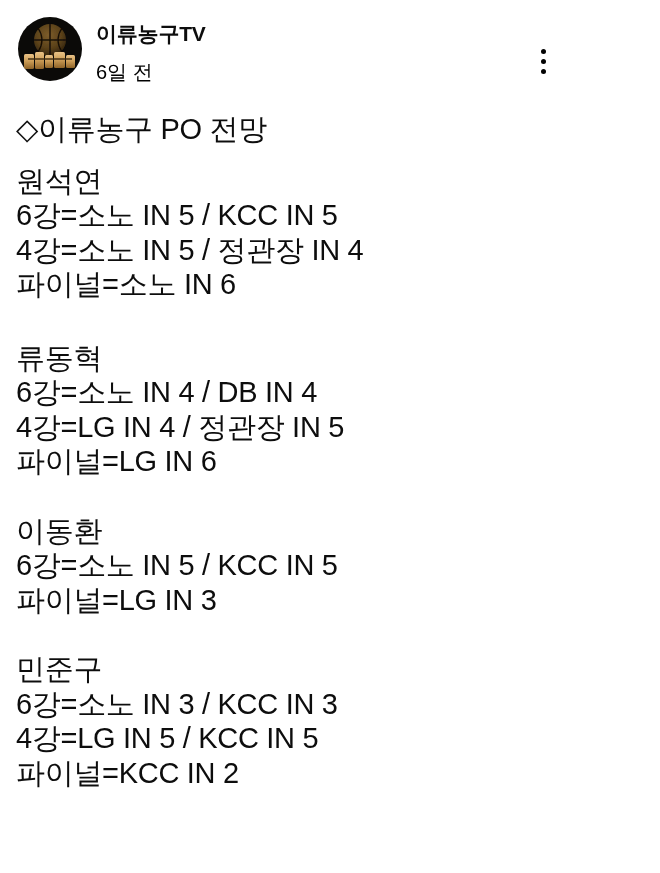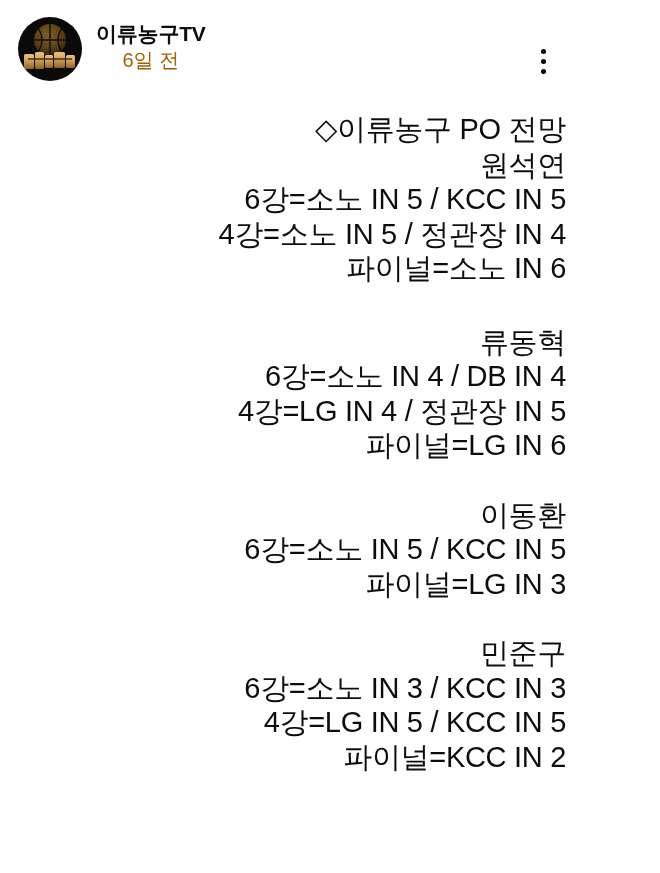--- a/index.html
+++ b/index.html
@@ -35,24 +35,23 @@
   }
   .channel-name {
     font-size: 21px;
     font-weight: 700;
     color: #0d0d0d;
     line-height: 25px;
     letter-spacing: -0.2px;
   }
   .timestamp {
     font-size: 20px;
-    color: #a16207;
+    color: #000000;
     line-height: 24px;
-    margin-top: 2px;
-    text-align: center;
+    margin-top: 14px;
   }
   .kebab {
     position: absolute;
     right: 26px;
     top: 45px;
     width: 6px;
     display: flex;
     flex-direction: column;
     align-items: center;
     gap: 5px;
@@ -73,21 +72,21 @@
     top: 112px;
     right: 10px;
     font-size: 29px;
     line-height: 34.5px;
     color: #0d0d0d;
     letter-spacing: -0.3px;
     white-space: nowrap;
   }
   .section { margin-top: 35px; }
   .section.gap-large { margin-top: 39px; }
-  .line { min-height: 34.5px; text-align: right; }
+  .line { min-height: 34.5px; }
 </style>
 </head>
 <body>
 
 <div class="page">
 
   <div class="avatar">
     <svg width="64" height="64" viewBox="0 0 64 64">
       <defs>
         <radialGradient id="ballGrad" cx="45%" cy="35%" r="75%">
@@ -131,21 +130,21 @@
 
   <div class="kebab">
     <span class="dot"></span>
     <span class="dot"></span>
     <span class="dot"></span>
   </div>
 
   <div class="post-body">
     <div class="line">◇이류농구 PO 전망</div>
 
-    <div class="section" style="margin-top:1px">
+    <div class="section" style="margin-top:17px">
       <div class="line">원석연</div>
       <div class="line">6강=소노 IN 5 / KCC IN 5</div>
       <div class="line">4강=소노 IN 5 / 정관장 IN 4</div>
       <div class="line">파이널=소노 IN 6</div>
     </div>
 
     <div class="section gap-large">
       <div class="line">류동혁</div>
       <div class="line">6강=소노 IN 4 / DB IN 4</div>
       <div class="line">4강=LG IN 4 / 정관장 IN 5</div>

